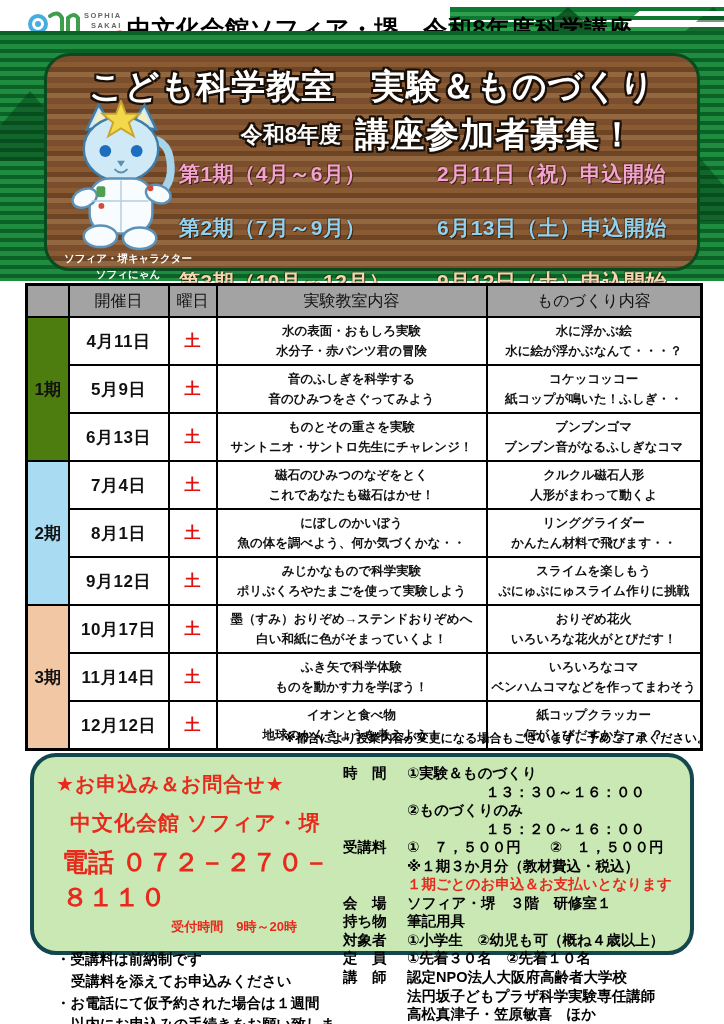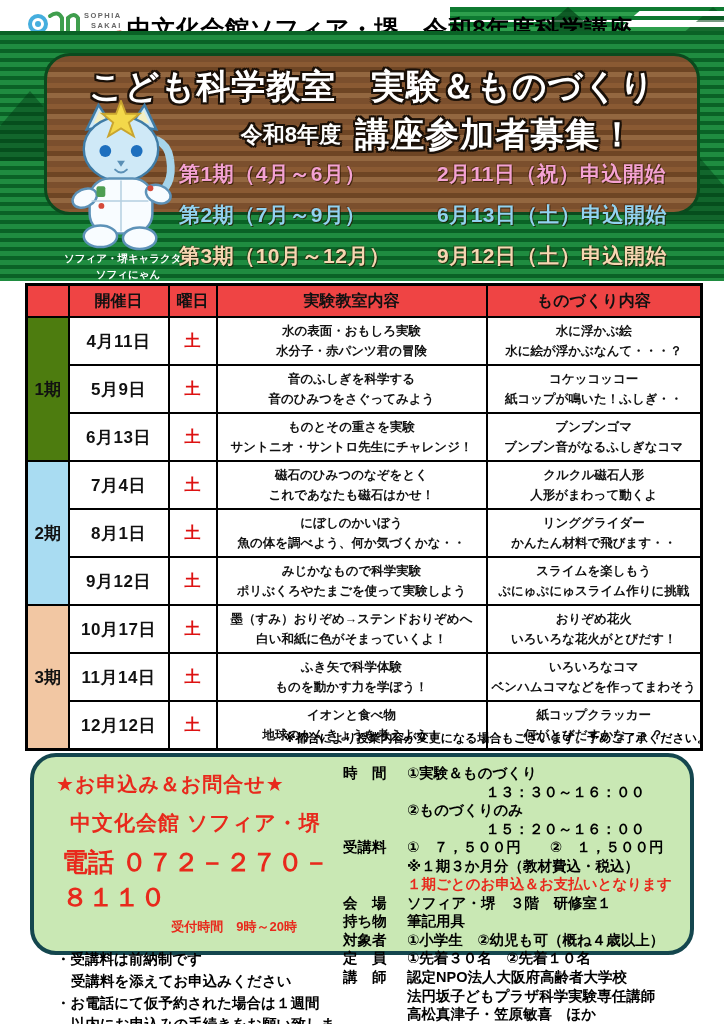--- a/index.html
+++ b/index.html
@@ -19,42 +19,42 @@
         clip-path:polygon(35% 0,100% 0,100% 100%,0 100%);}
   .logo{position:absolute;left:28px;top:6px;display:flex;align-items:center;text-align:right;}
   .logo-text{font-size:7.5px;font-weight:bold;color:#666;letter-spacing:1.5px;line-height:1.25;}
   .logo-sub{font-size:5.5px;color:#d3352b;letter-spacing:0;}
   .header-title{position:absolute;left:127px;top:13px;font-size:24px;font-weight:bold;color:#000;letter-spacing:.5px;}
 
   
   .hero{position:absolute;top:31px;left:0;width:724px;height:250px;
         background:repeating-linear-gradient(180deg,#0a6226 0 4px,#1f8c40 4px 9px);}
   .hero .tri-hero{position:absolute;width:0;height:0;border-left:60px solid transparent;border-right:60px solid transparent;border-bottom:70px solid rgba(3,55,20,.45);}
-  .wood{position:absolute;top:53px;left:44px;width:656px;height:162px;border-radius:26px;
+  .wood{position:absolute;top:53px;left:44px;width:656px;height:218px;border-radius:26px;
         border:3px solid #0a4a1e;box-sizing:border-box;
         background:repeating-linear-gradient(180deg,#7b4f2d 0 6px,#8a5a33 6px 11px,#6e4524 11px 16px,#936740 16px 21px);}
   .outline-txt{color:#fff;font-weight:bold;
         text-shadow:-2px -2px 0 #1a1008,2px -2px 0 #1a1008,-2px 2px 0 #1a1008,2px 2px 0 #1a1008,0 2px 0 #1a1008,0 -2px 0 #1a1008,2px 0 0 #1a1008,-2px 0 0 #1a1008;}
   .banner-title{position:absolute;top:8px;left:0;width:100%;text-align:center;font-size:34px;letter-spacing:1px;}
   .banner-sub{position:absolute;top:56px;left:140px;right:8px;text-align:center;white-space:nowrap;}
   .banner-sub .pre{font-size:22px;vertical-align:4px;margin-right:10px;}
   .banner-sub .main{font-size:34px;letter-spacing:1px;}
   .mascot{position:absolute;left:4px;top:44px;width:140px;height:152px;}
   .mascot-caption{position:absolute;left:0;top:194px;width:162px;text-align:center;color:#fff;
         font-size:10.5px;font-weight:bold;line-height:1.55;}
   .periods{position:absolute;left:132px;top:104px;right:12px;}
-  .period-line{display:flex;font-size:21px;font-weight:bold;margin-bottom:13px;letter-spacing:.5px;
+  .period-line{display:flex;font-size:21px;font-weight:bold;margin-bottom:26px;letter-spacing:.5px;
         text-shadow:1px 1px 0 rgba(40,20,0,.75),-1px -1px 0 rgba(40,20,0,.4);}
   .p-label{flex:0 0 258px;}
 
   
   table.schedule{position:absolute;top:283px;left:25px;width:675px;border-collapse:collapse;table-layout:fixed;
         border:3px solid #000;}
   .schedule th,.schedule td{border:2px solid #000;text-align:center;vertical-align:middle;padding:0 2px;}
-  .schedule th{height:30px;background:#ef4444;font-size:16px;font-weight:bold;}
+  .schedule th{height:30px;background:#a3a3a3;font-size:16px;font-weight:normal;}
   .schedule td{height:46px;}
   td.period-cell{font-size:17px;font-weight:bold;}
   td.date{font-size:17px;font-weight:bold;letter-spacing:.5px;}
   td.day{color:#dd1111;font-size:16px;font-weight:bold;}
   td.content{font-size:12.5px;font-weight:bold;line-height:1.6;}
   .table-note{position:absolute;top:730px;right:15px;font-size:12px;font-weight:bold;color:#000;}
 
   
   .info-box{position:absolute;top:753px;left:30px;width:664px;height:202px;background:#c9e8b4;
         border:4px solid #14464e;border-radius:26px;box-sizing:border-box;display:flex;}

